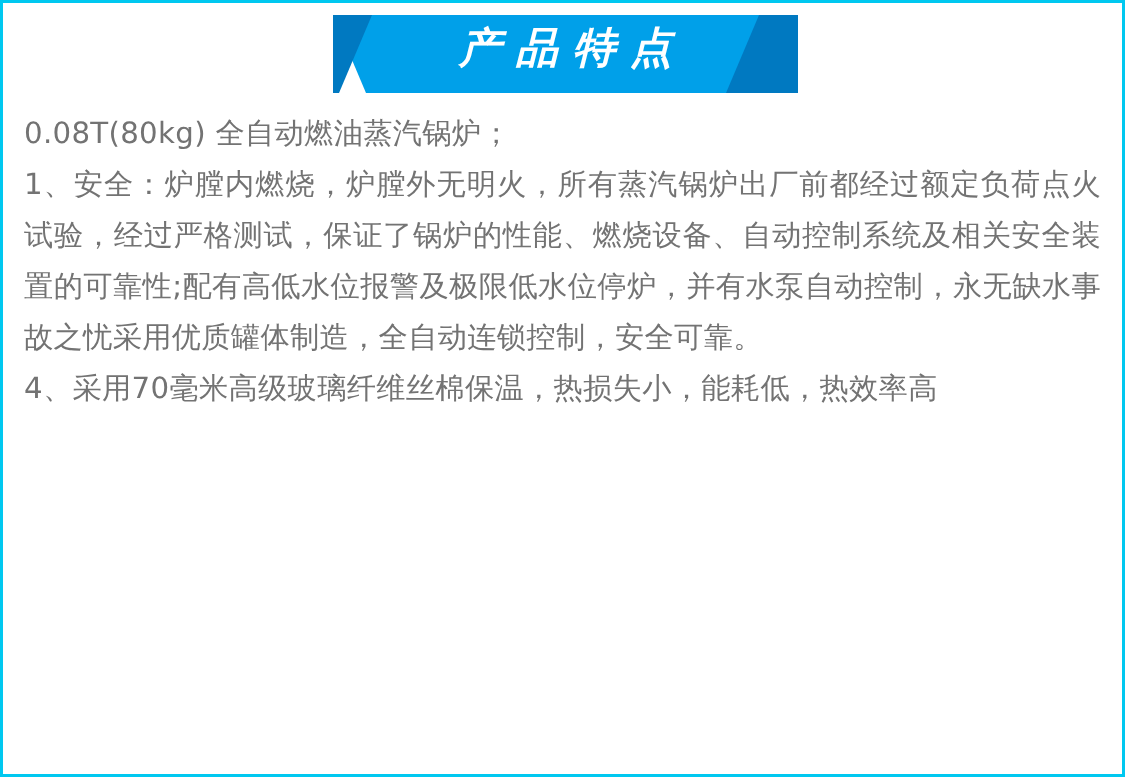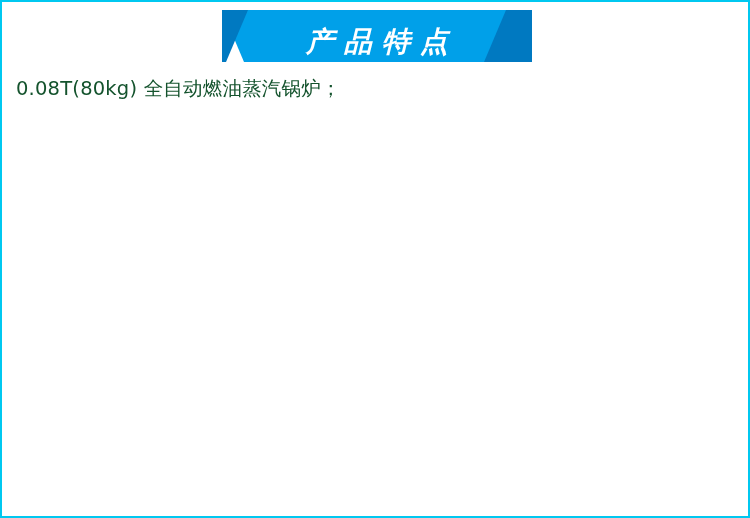--- a/index.html
+++ b/index.html
@@ -31,42 +31,42 @@
   .banner-shape {
     position: absolute;
     left: 220px;
     top: 8px;
     width: 310px;
     height: 52px;
   }
   .banner-title {
     position: absolute;
     left: 220px;
-    top: 14px;
+    top: 4px;
     width: 310px;
     height: 52px;
     display: flex;
     align-items: center;
     justify-content: center;
     color: #ffffff;
     font-size: 28px;
     font-weight: bold;
     letter-spacing: 10px;
     text-indent: 10px;
     font-style: italic;
     font-family: "DejaVu Sans", sans-serif;
   }
   
   .content {
     padding: 4px 14px 0 14px;
   }
   .para {
     font-size: 19.5px;
     line-height: 34px;
-    color: #14532d;
+    color: #737373;
     margin: 0;
     font-family: "DejaVu Sans", sans-serif;
     text-align: justify;
     letter-spacing: 0.2px;
   }
 </style>
 </head>
 <body>
 
 <div class="page">
@@ -75,15 +75,17 @@
     <svg class="banner-shape" viewBox="0 0 310 52" preserveAspectRatio="none">
       <polygon points="0,0 310,0 288,52 22,52" fill="#00a0e9"></polygon>
       <polygon points="0,0 26,0 4,52 0,52" fill="#0079c1"></polygon>
       <polygon points="284,0 310,0 310,52 262,52" fill="#0079c1"></polygon>
     </svg>
     <div class="banner-title">产品特点</div>
   </div>
 
   <div class="content">
     <p class="para">0.08T(80kg) 全自动燃油蒸汽锅炉；</p>
+    <p class="para">1、安全：炉膛内燃烧，炉膛外无明火，所有蒸汽锅炉出厂前都经过额定负荷点火试验，经过严格测试，保证了锅炉的性能、燃烧设备、自动控制系统及相关安全装置的可靠性;配有高低水位报警及极限低水位停炉，并有水泵自动控制，永无缺水事故之忧采用优质罐体制造，全自动连锁控制，安全可靠。</p>
+    <p class="para">4、采用70毫米高级玻璃纤维丝棉保温，热损失小，能耗低，热效率高</p>
   </div>
 
 </div>
 
 </body></html>

